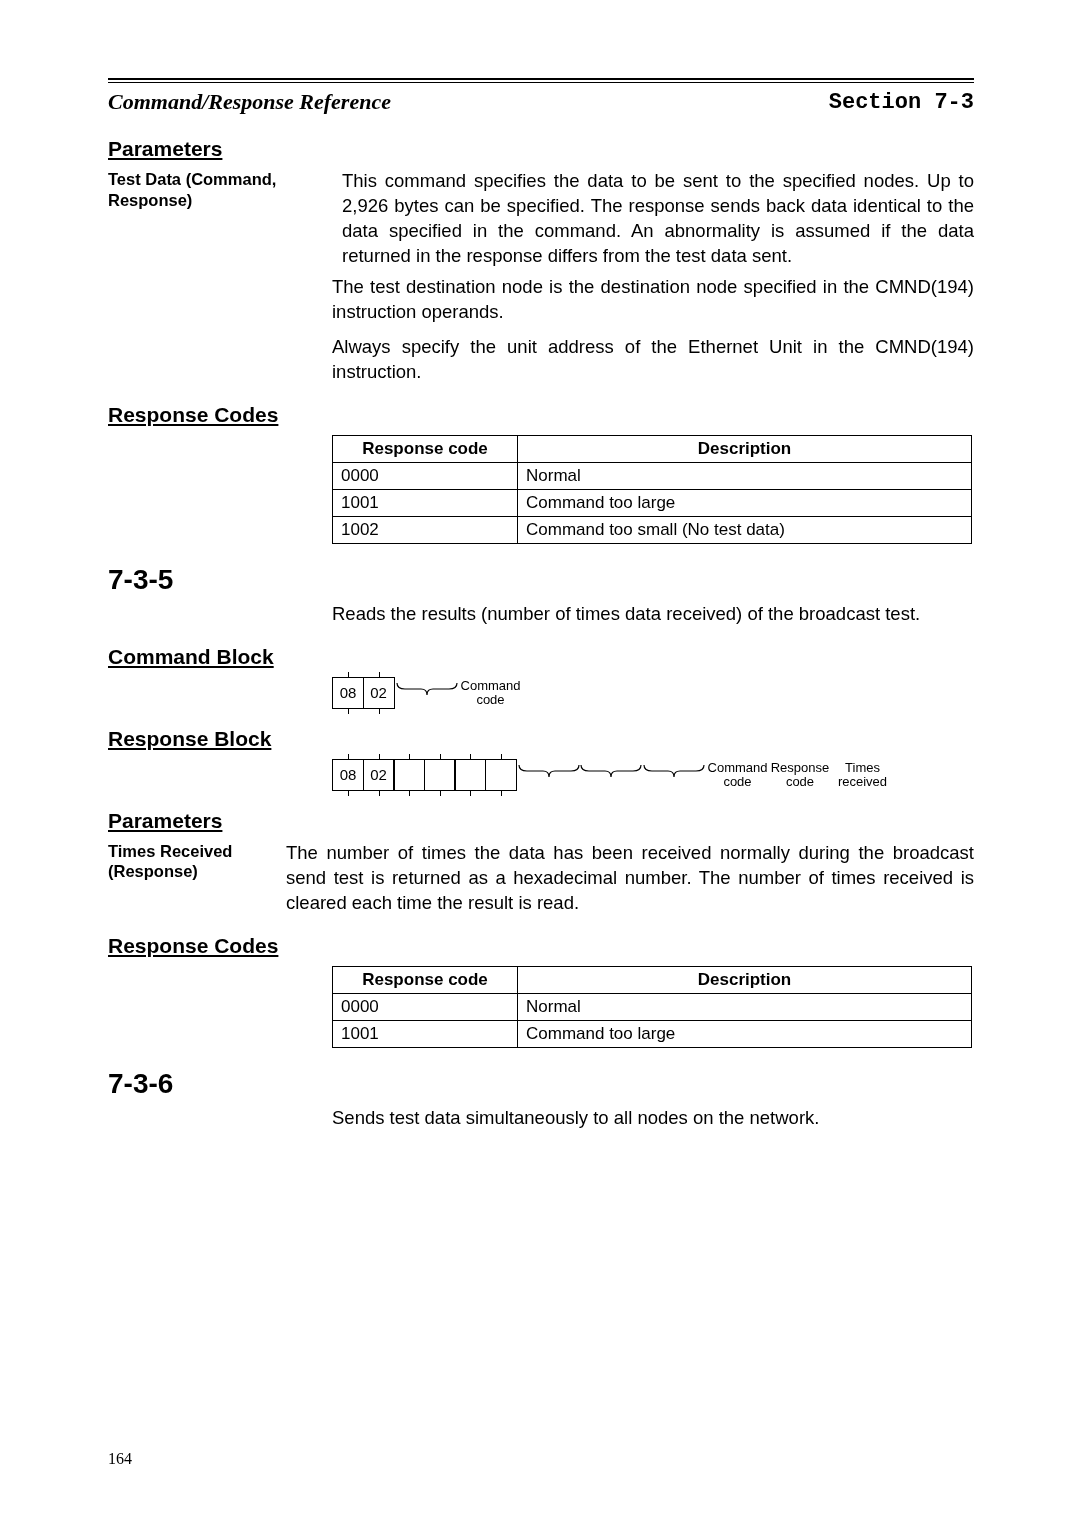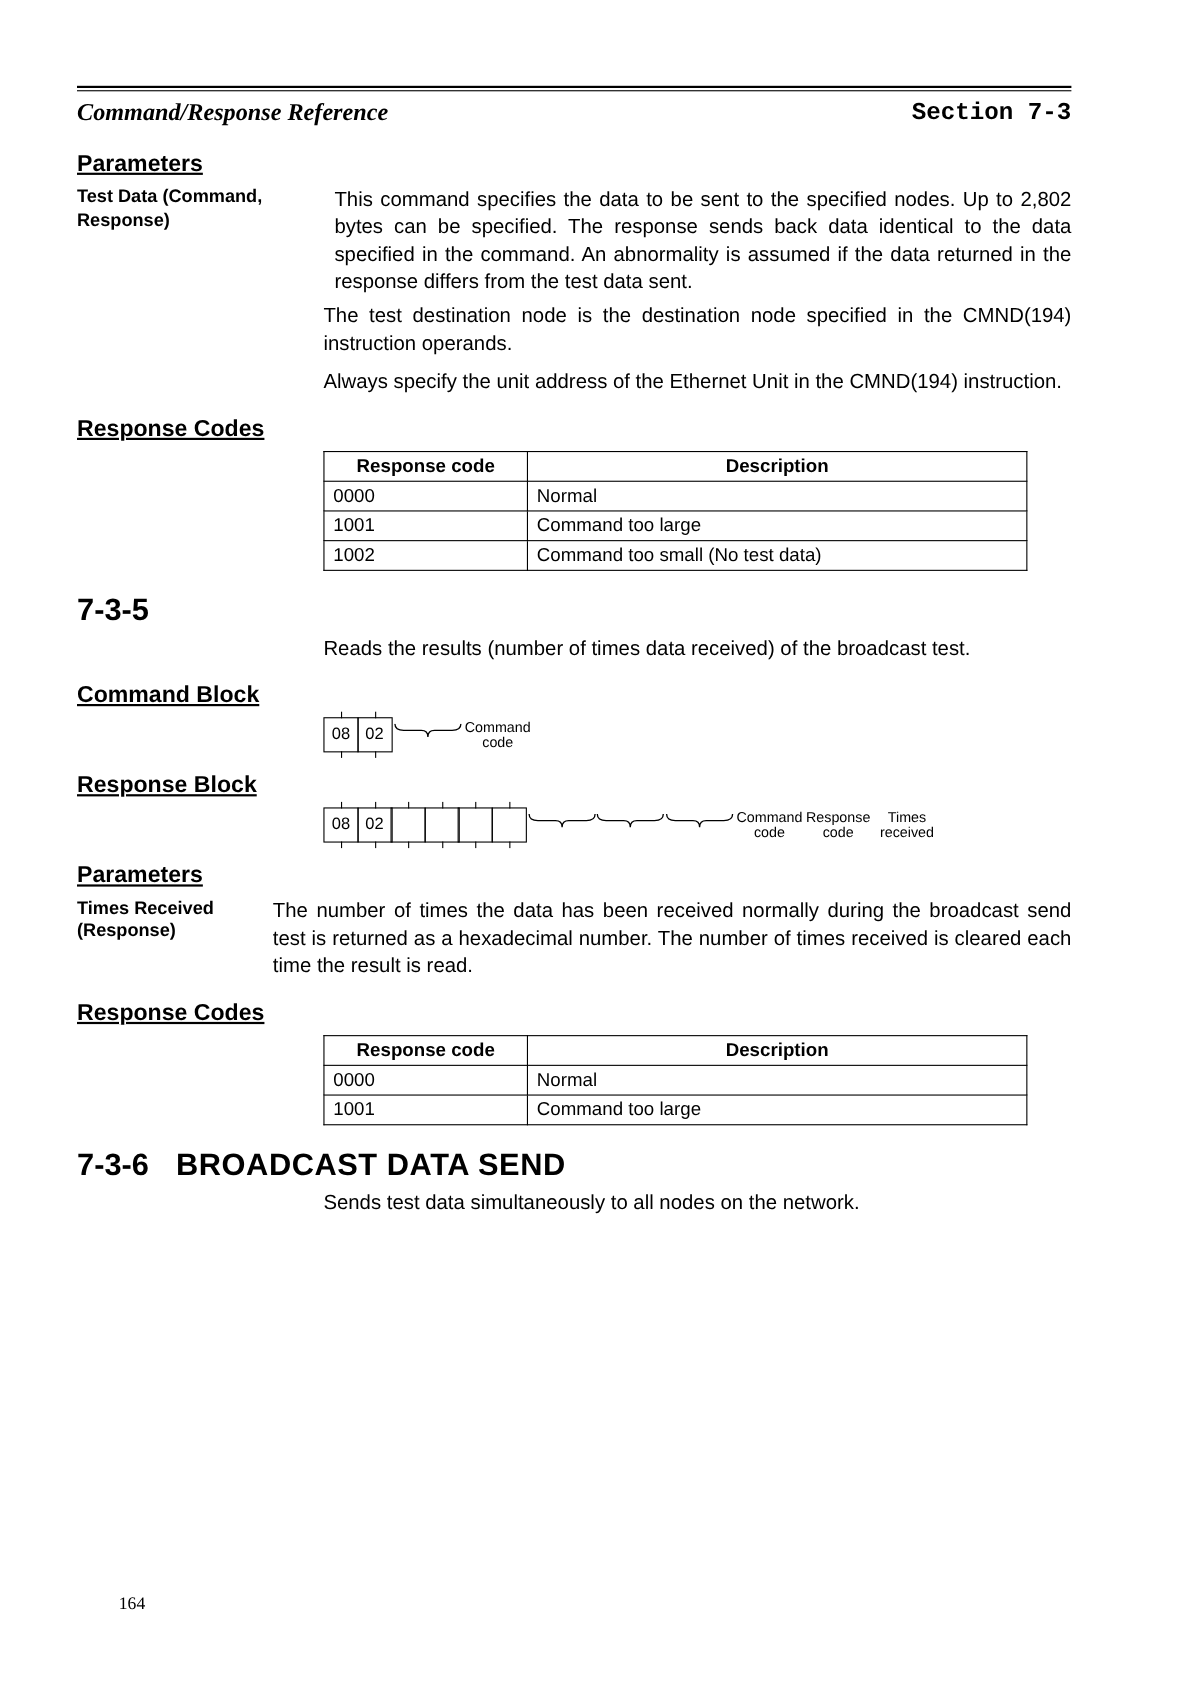--- a/index.html
+++ b/index.html
@@ -8,21 +8,21 @@
     padding: 0;
     background: #fff;
     font-family: Arial, Helvetica, sans-serif;
     color: #000;
     width: 1080px;
   }
   .page {
     width: 1080px;
     min-height: 1528px;
     box-sizing: border-box;
-    padding: 78px 106px 0 70px;
+    padding: 78px 106px 0 108px;
     position: relative;
   }
   .toprule {
     border-top: 2.5px solid #000;
     margin-bottom: 2px;
   }
   .headerbar {
     border-top: 1.2px solid #000;
     display: flex;
     justify-content: space-between;
@@ -188,21 +188,21 @@
 
   <div class="toprule"></div>
   <div class="headerbar">
     <div class="hdr-left">Command/Response Reference</div>
     <div class="hdr-right">Section 7-3</div>
   </div>
 
   <div class="subhead">Parameters</div>
   <div class="row">
     <div class="leftcol">Test Data (Command, Response)</div>
-    <div class="rightcol">This command specifies the data to be sent to the specified nodes. Up to 2,802 bytes can be specified. The response sends back data identical to the data specified in the command. An abnormality is assumed if the data returned in the response differs from the test data sent.</div>
+    <div class="rightcol">This command specifies the data to be sent to the specified nodes. Up to 2,926 bytes can be specified. The response sends back data identical to the data specified in the command. An abnormality is assumed if the data returned in the response differs from the test data sent.</div>
   </div>
 
   <div class="indent-body">
     <p>The test destination node is the destination node specified in the CMND(194) instruction operands.</p>
     <p>Always specify the unit address of the Ethernet Unit in the CMND(194) instruction.</p>
   </div>
 
   <div class="subhead">Response Codes</div>
   <table class="rc-table">
     <thead>
@@ -315,20 +315,19 @@
       </tr>
       <tr>
         <td>1001</td>
         <td>Command too large</td>
       </tr>
     </tbody>
   </table>
 
   <div class="sec-title">
     <div class="sec-num">7-3-6</div>
-    <div class="sec-name">BROADCAST DATA SEND</div>
   </div>
   <div class="indent-body">
     <p>Sends test data simultaneously to all nodes on the network.</p>
   </div>
 
   <div class="pagenum">164</div>
 </div>
 
 </body></html>

